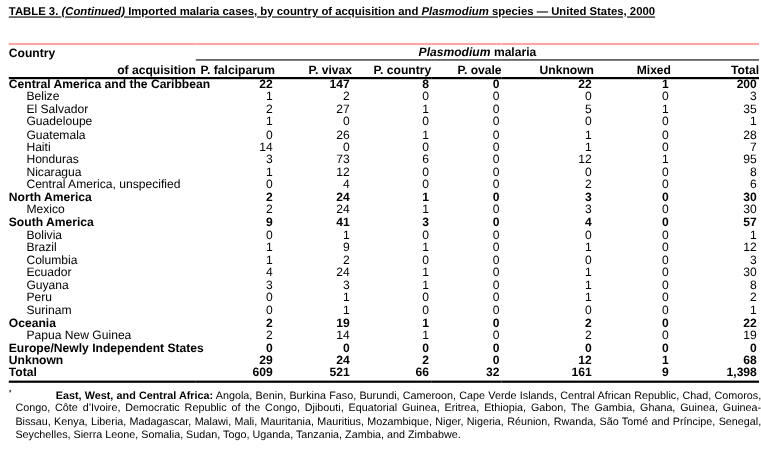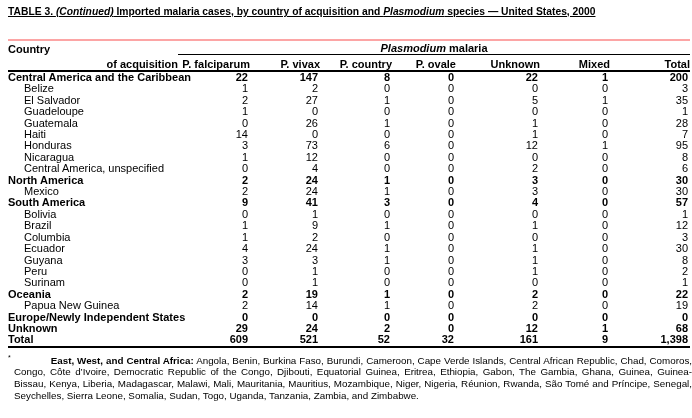--- a/index.html
+++ b/index.html
@@ -350,21 +350,21 @@
           <td class="num">2</td>
           <td class="num">0</td>
           <td class="num">12</td>
           <td class="num">1</td>
           <td class="num">68</td>
         </tr>
         <tr class="bold">
           <td class="label">Total</td>
           <td class="num">609</td>
           <td class="num">521</td>
-          <td class="num">52</td>
+          <td class="num">66</td>
           <td class="num">32</td>
           <td class="num">161</td>
           <td class="num">9</td>
           <td class="num">1,398</td>
         </tr>
       </tbody>
   </table>
 
   <p class="footnote"><sup>*</sup><b>East, West, and Central Africa:</b><span> Angola, Benin, Burkina Faso, Burundi, Cameroon, Cape Verde Islands, Central African Republic, Chad, Comoros, Congo, Côte d’Ivoire, Democratic Republic of the Congo, Djibouti, Equatorial Guinea, Eritrea, Ethiopia, Gabon, The Gambia, Ghana, Guinea, Guinea-Bissau, Kenya, Liberia, Madagascar, Malawi, Mali, Mauritania, Mauritius, Mozambique, Niger, Nigeria, Réunion, Rwanda, São Tomé and Príncipe, Senegal, Seychelles, Sierra Leone, Somalia, Sudan, Togo, Uganda, Tanzania, Zambia, and Zimbabwe.</span></p>
 

